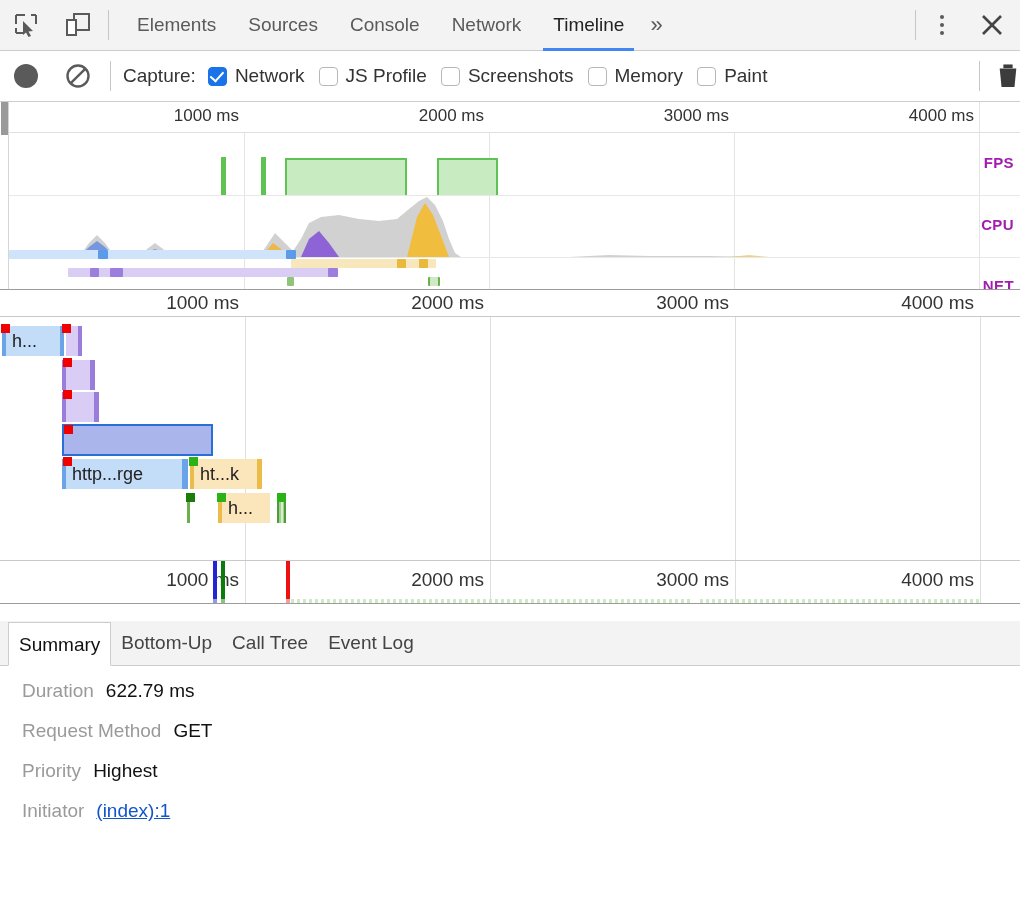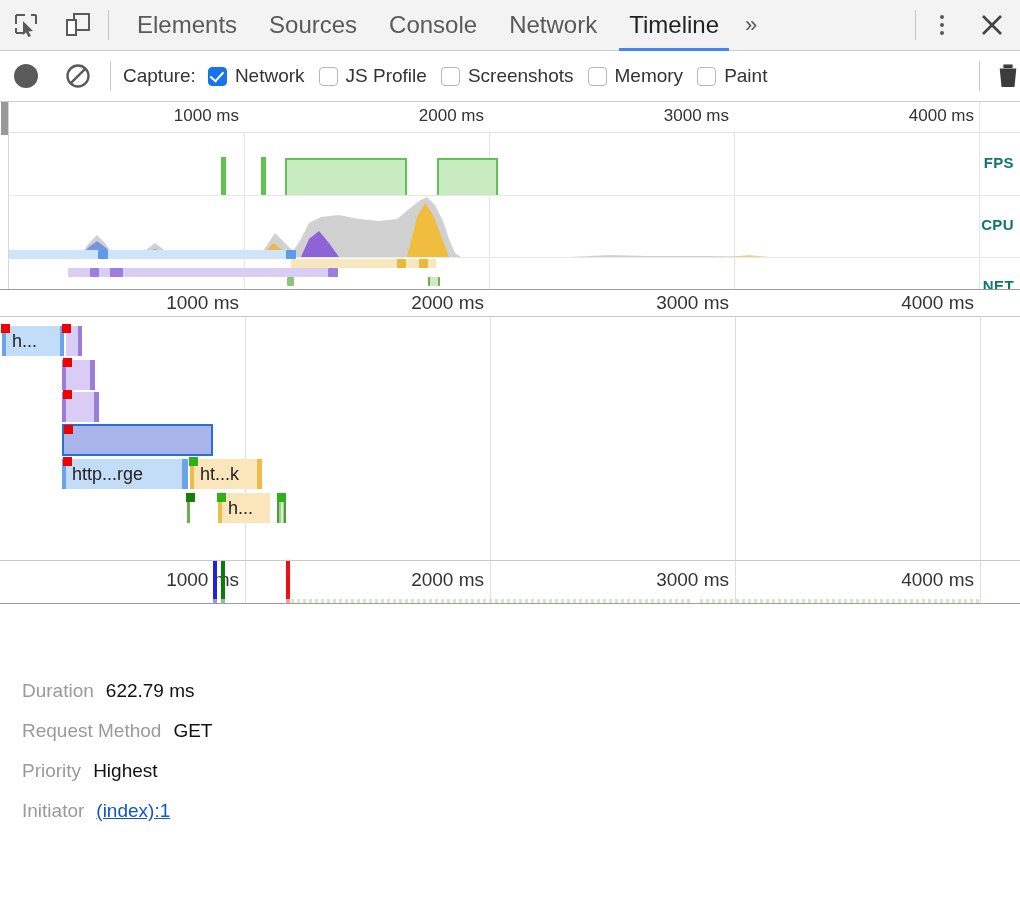--- a/index.html
+++ b/index.html
@@ -22,21 +22,21 @@
     width: 52px; height: 50px;
     display: flex; align-items: center; justify-content: center;
     cursor: pointer;
   }
   .tb-sep {
     width: 1px; height: 30px; background: #c6c6c6; margin: 0 4px;
   }
   .tabs { display: flex; align-items: stretch; height: 51px; margin-left: 8px; }
   .tab {
     display: flex; align-items: center; padding: 0 16px;
-    font-size: 24px; color: #5a5a5a; height: 51px;
+    font-size: 19px; color: #5a5a5a; height: 51px;
     cursor: pointer; position: relative; white-space: nowrap;
   }
   .tab.active { color: #222; }
   .tab.active::after {
     content: ""; position: absolute; left: 6px; right: 6px; bottom: 0;
     height: 3px; background: #4285f4;
   }
   .tab-more {
     display: flex; align-items: center; padding: 0 10px; height: 51px;
     font-size: 22px; color: #5a5a5a; cursor: pointer;
@@ -101,21 +101,21 @@
   }
   .ov-ruler .tick {
     position: absolute; top: 4px; font-size: 17px; color: #333;
     transform: translateX(-100%); padding-right: 5px; white-space: nowrap;
   }
   .gridline {
     position: absolute; top: 0; bottom: 0; width: 1px; background: #e4e4e4;
   }
   .band-label {
     position: absolute; right: 6px; font-size: 15px; font-weight: bold;
-    color: #0f766e; letter-spacing: .4px;
+    color: #a21caf; letter-spacing: .4px;
   }
   .band-sep { position: absolute; left: 0; right: 0; height: 1px; background: #e8e8e8; }
 
   .fps-bar { position: absolute; background: #c8ebc2; border: 2px solid #5fc354; border-bottom: none; }
   .fps-line { position: absolute; background: #5fc354; }
 
   .net-row { position: absolute; height: 9px; border-radius: 1px; }
   .net-lightblue { background: #cfe3fa; }
   .net-blue { background: #5a9cea; }
   .net-lav { background: #d9cdf3; }
@@ -458,20 +458,26 @@
 
       <div class="evt-under" style="left:213px;width:4px;background:#9a96e0"></div>
       <div class="evt-under" style="left:221px;width:4px;background:#8ac28a"></div>
       <div class="evt-under" style="left:286px;width:4px;background:#f0a0a0"></div>
       <div class="evt-under" style="left:291px;width:400px;background:repeating-linear-gradient(90deg,#cfe8c8 0 3px,transparent 3px 6px)"></div>
       <div class="evt-under" style="left:700px;width:280px;background:repeating-linear-gradient(90deg,#cfe8c8 0 3px,transparent 3px 6px)"></div>
     </div>
   </div>
 
   <div class="drawer">
+    <div class="drawer-tabs">
+      <div class="dtab active"><span>Summary</span></div>
+      <div class="dtab"><span>Bottom-Up</span></div>
+      <div class="dtab"><span>Call Tree</span></div>
+      <div class="dtab"><span>Event Log</span></div>
+    </div>
 
     <div class="sum-list">
       <div class="sum-row">
         <span class="sum-label">Duration</span>
         <span class="sum-value">622.79 ms</span>
       </div>
       <div class="sum-row">
         <span class="sum-label">Request Method</span>
         <span class="sum-value">GET</span>
       </div>

